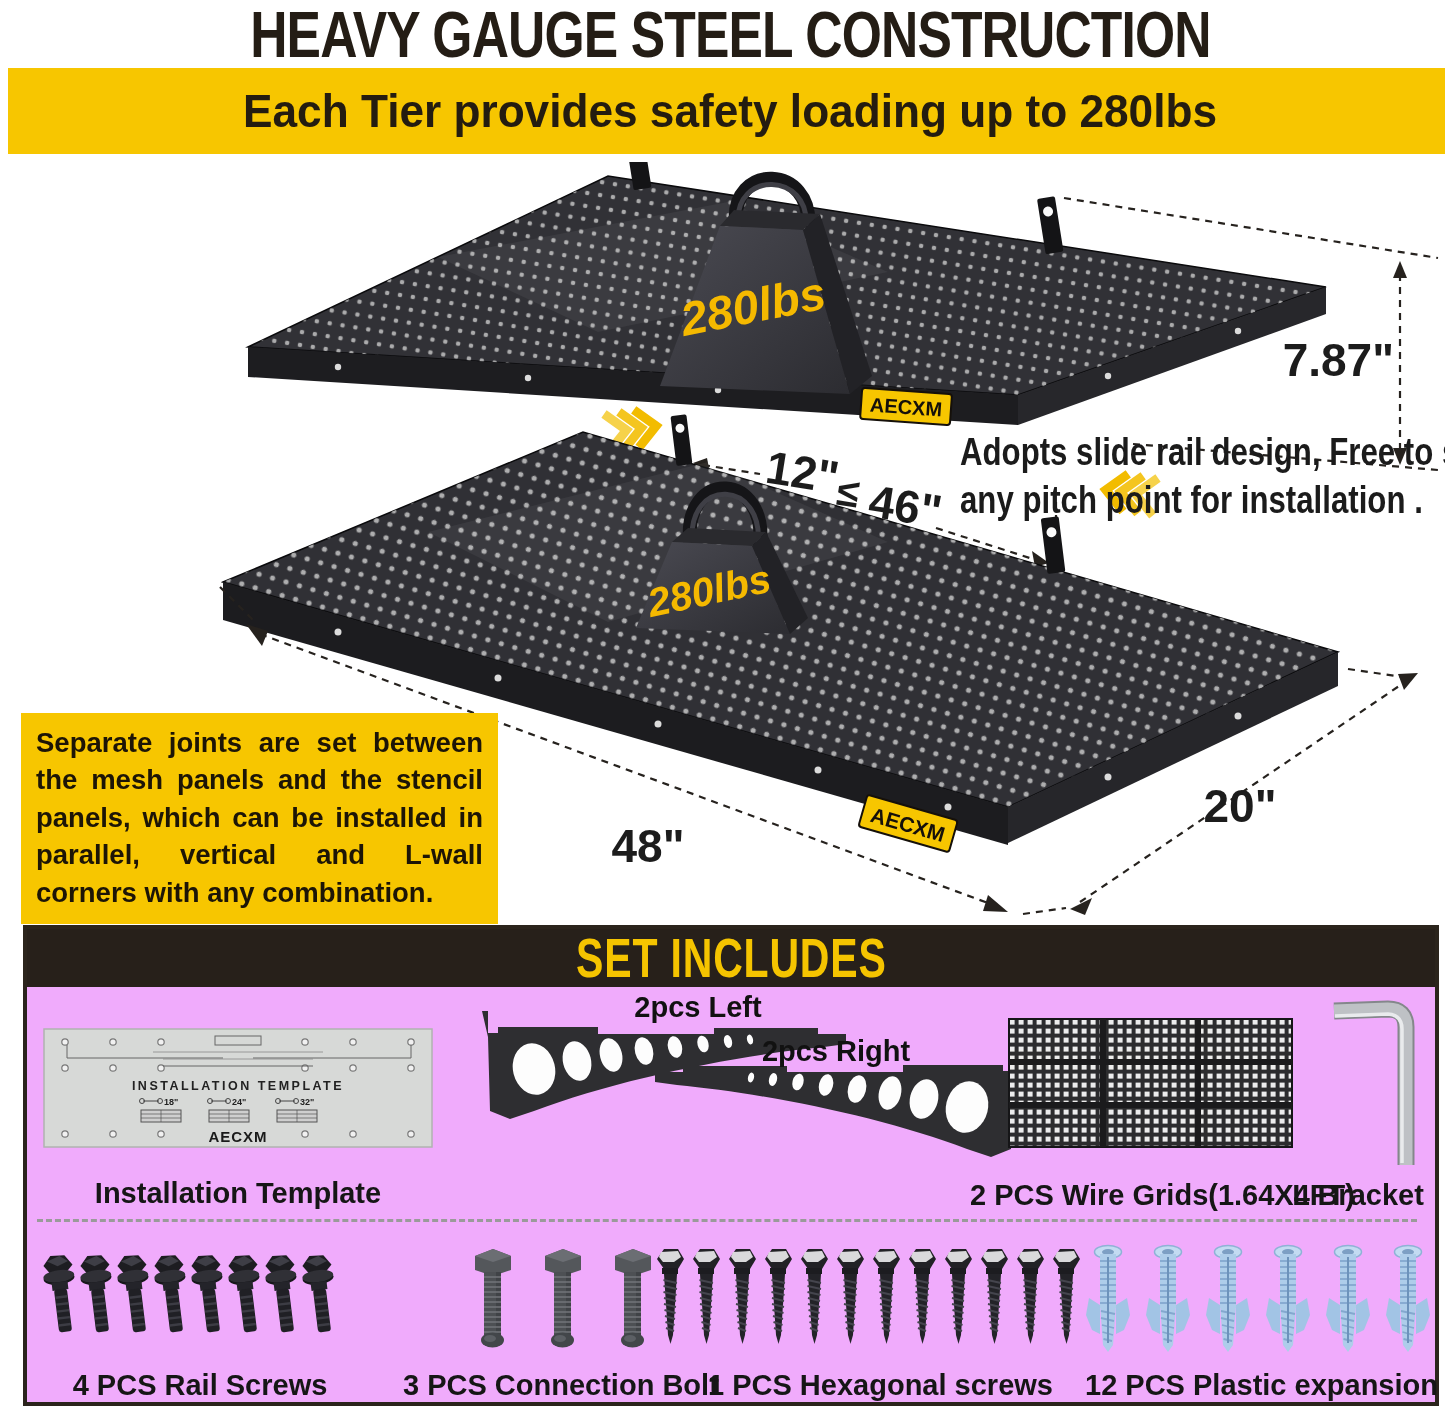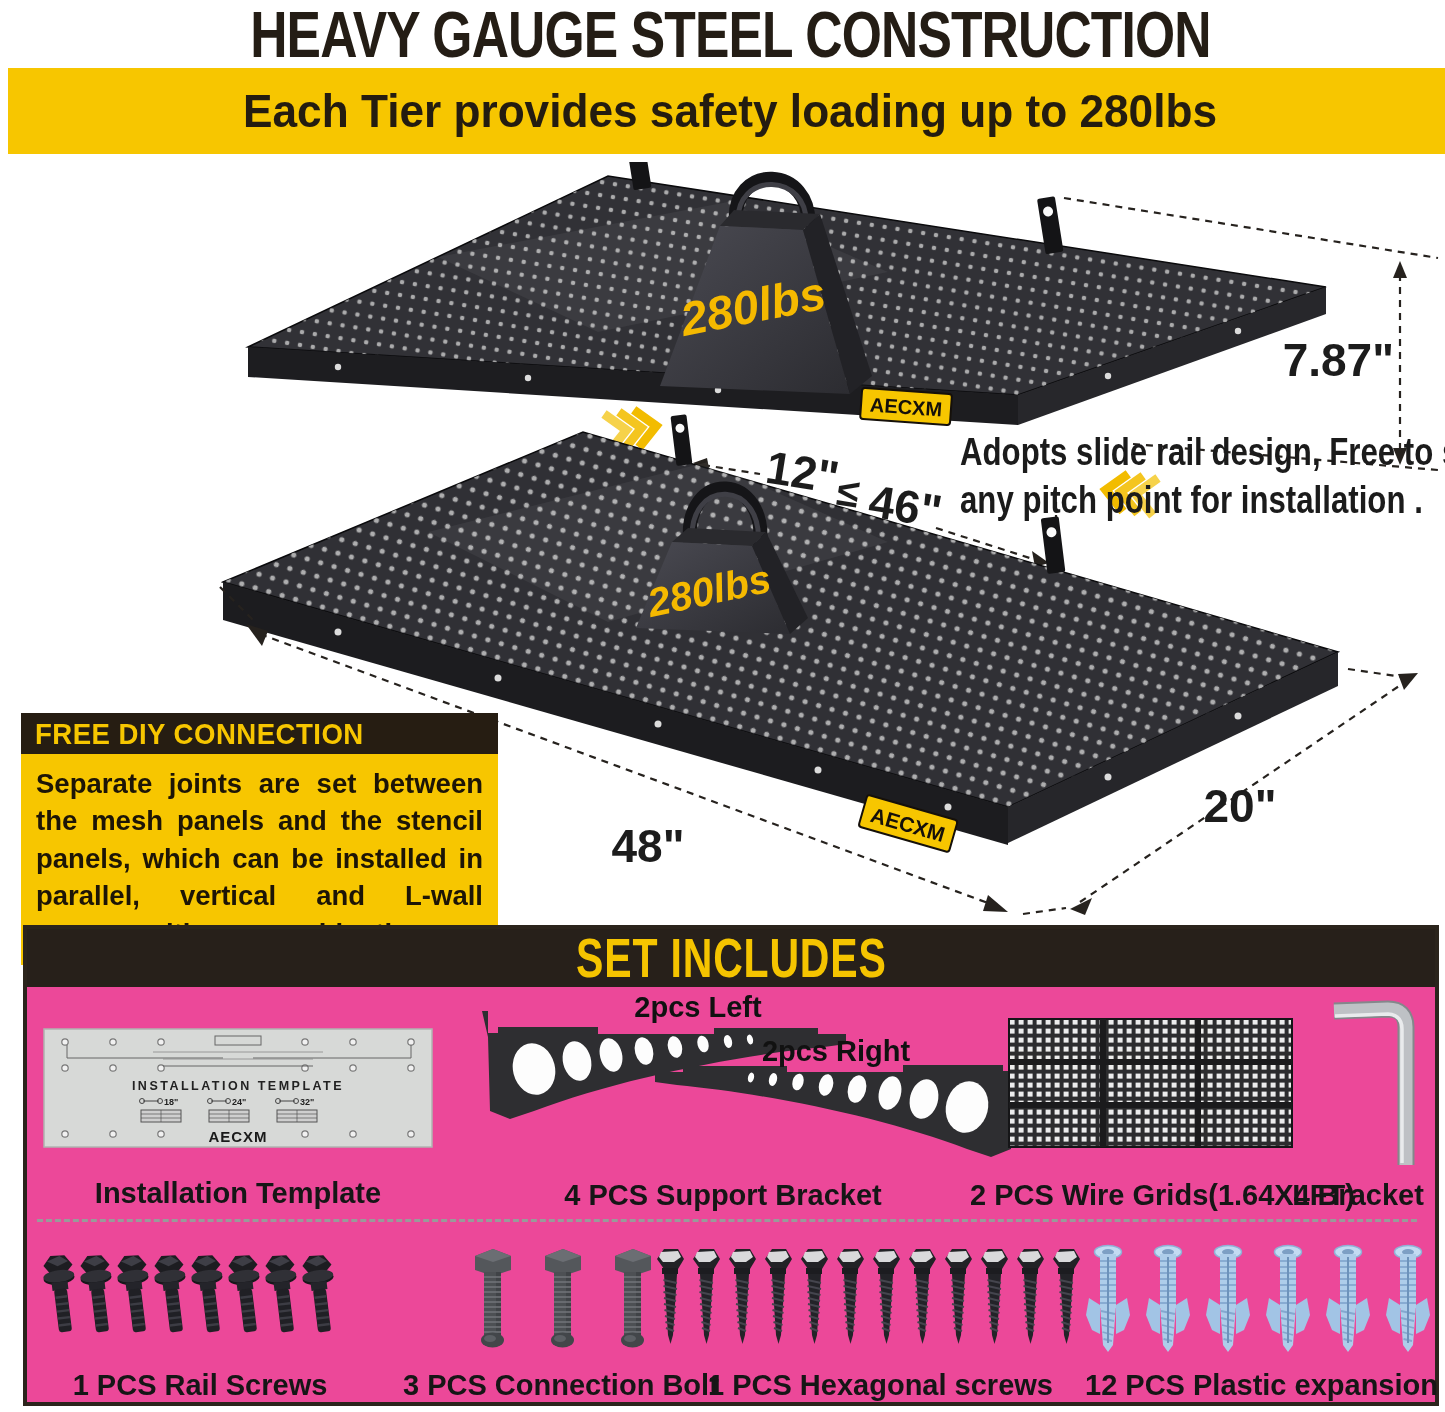--- a/index.html
+++ b/index.html
@@ -19,21 +19,21 @@
   
   .note{top:428px;left:952px;width:500px;font-size:39px;font-weight:bold;color:#1b1b1b;line-height:1.22;}
   .note .clx{transform:scaleX(.80);white-space:nowrap;}
   
   .diy{top:713px;left:13px;width:477px;}
   .diy-head{background:#261d12;height:41px;line-height:41px;padding-left:14px;}
   .diy-head .clx{transform:scaleX(.92);font-size:30px;font-weight:bold;color:#F7C600;letter-spacing:.5px;white-space:nowrap;}
   .diy-body{background:#F7C600;padding:11px 15px 13px 15px;font-size:27.5px;font-weight:bold;
             color:#1d1506;text-align:justify;line-height:1.36;}
   
-  .setbox{top:925px;left:15px;width:1408px;height:473px;border:4px solid #2b241c;background:#ec4899;}
+  .setbox{top:925px;left:15px;width:1408px;height:473px;border:4px solid #2b241c;background:#f0abfc;}
   .set-head{height:58px;background:#27201a;text-align:center;}
   .set-head .cx{transform:scaleX(.82) scaleY(1.12);font-size:50px;line-height:58px;font-weight:bold;
                 color:#F5C400;letter-spacing:1px;white-space:nowrap;}
   .set-body{position:relative;width:100%;height:411px;}
   .caption{position:absolute;text-align:center;font-size:29px;font-weight:bold;color:#161616;white-space:nowrap;}
   .divider{position:absolute;top:232px;left:10px;width:1380px;border-top:3px dashed #9a9a9a;}
   
   svg text{font-family:"Liberation Sans",sans-serif;}
   .dim{font-size:46px;font-weight:bold;fill:#1c1c1c;}
   .dash{stroke:#26221e;stroke-width:2.2;stroke-dasharray:7 6;fill:none;}
@@ -234,23 +234,20 @@
       <text class="dim" x="1232" y="660" text-anchor="middle" font-size="48">20"</text>
     </g>
   </svg>
 
   <div class="abs note">
     <div><span class="clx">Adopts slide rail design, Free to set</span></div>
     <div><span class="clx">any pitch point for installation .</span></div>
   </div>
 
   <div class="abs diy">
-    <div class="diy-head">
-      <span class="clx">FREE DIY CONNECTION</span>
-    </div>
     <div class="diy-body">Separate joints are set between the mesh panels and the stencil panels, which can be installed in parallel, vertical and L-wall corners with any combination.</div>
   </div>
 
   <div class="abs setbox">
     <div class="set-head">
       <span class="cx">SET INCLUDES</span>
     </div>
     <div class="set-body">
 
       <svg class="abs" style="left:16px;top:41px" width="390" height="120" viewBox="0 0 390 120">
@@ -321,21 +318,20 @@
               <ellipse cx="270" cy="44.5" rx="4" ry="6.5" transform="rotate(-14 270 44.5)"></ellipse>
               <ellipse cx="292" cy="42.5" rx="3" ry="5" transform="rotate(-14 292 42.5)"></ellipse>
             </g>
           </g>
         </defs>
         <use href="#bracketL" x="10" y="2"></use>
         <use href="#bracketL" transform="translate(595,40) scale(-1,1)"></use>
         <text x="250" y="22" text-anchor="middle" font-size="29" font-weight="bold" fill="#111">2pcs Left</text>
         <text x="388" y="66" text-anchor="middle" font-size="29" font-weight="bold" fill="#111">2pcs Right</text>
       </svg>
-      <div class="caption" style="left:496px;top:192px;width:400px">4 PCS Support Bracket</div>
 
       <svg class="abs" style="left:981px;top:31px" width="285" height="130" viewBox="0 0 285 130">
         <defs>
           <pattern id="mesh" width="9" height="9" patternUnits="userSpaceOnUse">
             <rect width="9" height="9" fill="#2c2c2e"></rect>
             <rect x="1.6" y="1.6" width="5" height="5" fill="#ececec"></rect>
           </pattern>
         </defs>
         <rect x="1" y="1" width="283" height="128" fill="url(#mesh)" stroke="#151517" stroke-width="2"></rect>
         <path d="M95,1 V129 M190,1 V129 M1,44 H284 M1,87 H284" stroke="#1a1a1c" stroke-width="6"></path>
@@ -354,21 +350,21 @@
       <svg class="abs" style="left:14px;top:262px" width="310" height="95" viewBox="0 0 310 95">
           <use href="#glyph-rail" x="0"></use>
           <use href="#glyph-rail" x="37"></use>
           <use href="#glyph-rail" x="74"></use>
           <use href="#glyph-rail" x="111"></use>
           <use href="#glyph-rail" x="148"></use>
           <use href="#glyph-rail" x="185"></use>
           <use href="#glyph-rail" x="222"></use>
           <use href="#glyph-rail" x="259"></use>
         </svg>
-      <div class="caption" style="left:23px;top:382px;width:300px">1 PCS Rail Screws</div>
+      <div class="caption" style="left:23px;top:382px;width:300px">4 PCS Rail Screws</div>
 
       <svg class="abs" style="left:436px;top:258px" width="210" height="110" viewBox="0 0 210 110">
           <use href="#glyph-bolt" x="0"></use>
           <use href="#glyph-bolt" x="70"></use>
           <use href="#glyph-bolt" x="140"></use>
         </svg>
       <div class="caption" style="left:376px;top:382px;width:300px">3 PCS Connection Bolt</div>
 
       <svg class="abs" style="left:626px;top:256px" width="440" height="110" viewBox="0 0 440 110">
           <use href="#glyph-hex" x="0"></use>

